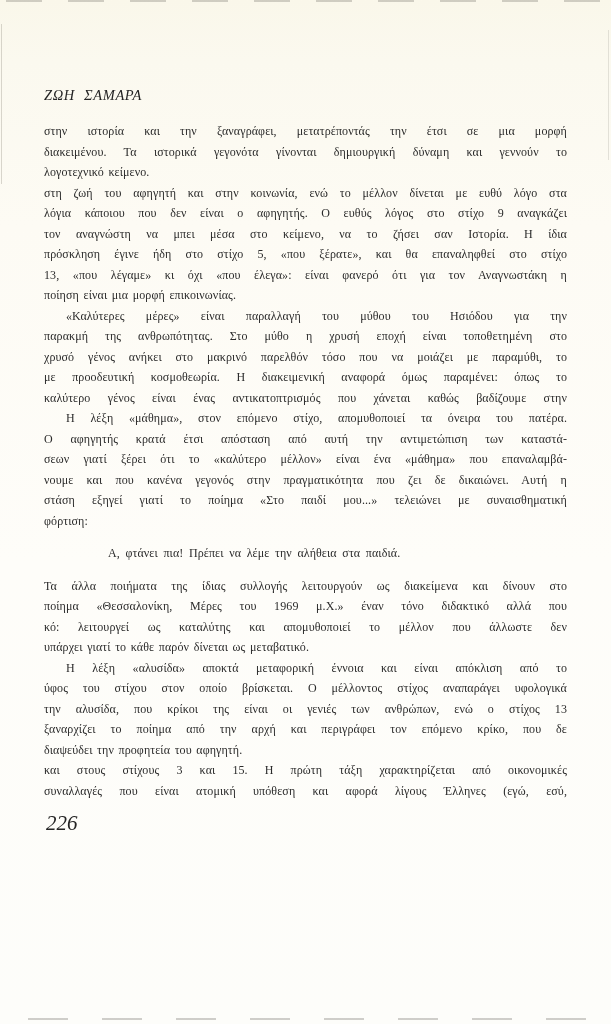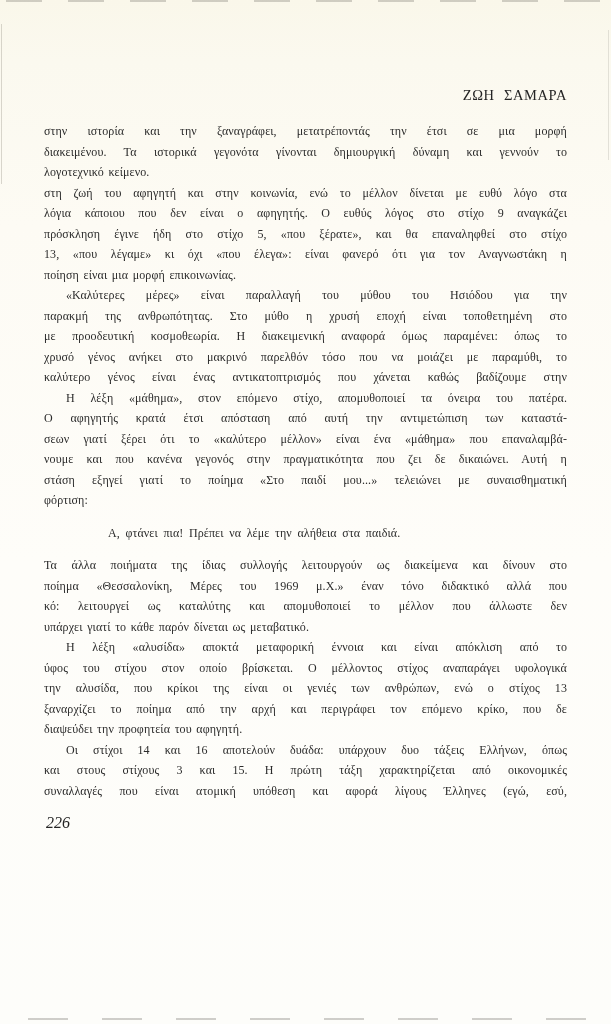--- a/index.html
+++ b/index.html
@@ -32,21 +32,22 @@
   .scan-edge-right {
     position: absolute; right: 2px; top: 30px; width: 1px; height: 130px;
     background: rgba(195,192,184,0.45);
   }
   .page {
     position: relative;
     padding: 86px 44px 0 44px;
     box-sizing: border-box;
   }
   .running-header {
-    text-align: right;
+    text-align: left;
+    font-style: italic;
     font-size: 14.5px;
     line-height: 18px;
     letter-spacing: 0.6px;
     word-spacing: 5px;
     margin-bottom: 17px;
     color: #242424;
   }
   .body-text {
     font-size: 12px;
     letter-spacing: 0.1px;
@@ -65,21 +66,21 @@
     text-indent: 22px;
   }
   .poem-quote {
     line-height: 20.5px;
     margin: 12px 0 12px 64px;
     text-align: left;
     word-spacing: 2.5px;
   }
   .page-number {
     font-style: italic;
-    font-size: 16px;
+    font-size: 21px;
     line-height: 20px;
     margin-top: 12px;
     margin-left: 2px;
     color: #242424;
   }
 </style>
 </head>
 <body>
 
 <div class="scan-edge-top"></div>
@@ -90,46 +91,46 @@
 <div class="page">
 
   <div class="running-header">ΖΩΗ ΣΑΜΑΡΑ</div>
 
   <div class="body-text">
     <div class="line">στην ιστορία και την ξαναγράφει, μετατρέποντάς την έτσι σε μια μορφή</div>
     <div class="line">διακειμένου. Τα ιστορικά γεγονότα γίνονται δημιουργική δύναμη και γεννούν το</div>
     <div class="line last">λογοτεχνικό κείμενο.</div>
     <div class="line">στη ζωή του αφηγητή και στην κοινωνία, ενώ το μέλλον δίνεται με ευθύ λόγο στα</div>
     <div class="line">λόγια κάποιου που δεν είναι ο αφηγητής. Ο ευθύς λόγος στο στίχο 9 αναγκάζει</div>
+    <div class="line">τον αναγνώστη να μπει μέσα στο κείμενο, να το ζήσει σαν Ιστορία. Η ίδια</div>
     <div class="line">πρόσκληση έγινε ήδη στο στίχο 5, «που ξέρατε», και θα επαναληφθεί στο στίχο</div>
     <div class="line">13, «που λέγαμε» κι όχι «που έλεγα»: είναι φανερό ότι για τον Αναγνωστάκη η</div>
     <div class="line last">ποίηση είναι μια μορφή επικοινωνίας.</div>
     <div class="line indent">«Καλύτερες μέρες» είναι παραλλαγή του μύθου του Ησιόδου για την</div>
     <div class="line">παρακμή της ανθρωπότητας. Στο μύθο η χρυσή εποχή είναι τοποθετημένη στο</div>
+    <div class="line">χρυσό γένος ανήκει στο μακρινό παρελθόν τόσο που να μοιάζει με παραμύθι, το</div>
     <div class="line">με προοδευτική κοσμοθεωρία. Η διακειμενική αναφορά όμως παραμένει: όπως το</div>
-    <div class="line">χρυσό γένος ανήκει στο μακρινό παρελθόν τόσο που να μοιάζει με παραμύθι, το</div>
     <div class="line">καλύτερο γένος είναι ένας αντικατοπτρισμός που χάνεται καθώς βαδίζουμε στην</div>
     <div class="line indent">Η λέξη «μάθημα», στον επόμενο στίχο, απομυθοποιεί τα όνειρα του πατέρα.</div>
     <div class="line">Ο αφηγητής κρατά έτσι απόσταση από αυτή την αντιμετώπιση των καταστά-</div>
     <div class="line">σεων γιατί ξέρει ότι το «καλύτερο μέλλον» είναι ένα «μάθημα» που επαναλαμβά-</div>
     <div class="line">νουμε και που κανένα γεγονός στην πραγματικότητα που ζει δε δικαιώνει. Αυτή η</div>
     <div class="line">στάση εξηγεί γιατί το ποίημα «Στο παιδί μου...» τελειώνει με συναισθηματική</div>
     <div class="line last">φόρτιση:</div>
 
     <div class="poem-quote">Α, φτάνει πια! Πρέπει να λέμε την αλήθεια στα παιδιά.</div>
 
     <div class="line">Τα άλλα ποιήματα της ίδιας συλλογής λειτουργούν ως διακείμενα και δίνουν στο</div>
     <div class="line">ποίημα «Θεσσαλονίκη, Μέρες του 1969 μ.Χ.» έναν τόνο διδακτικό αλλά που</div>
     <div class="line">κό: λειτουργεί ως καταλύτης και απομυθοποιεί το μέλλον που άλλωστε δεν</div>
     <div class="line last">υπάρχει γιατί το κάθε παρόν δίνεται ως μεταβατικό.</div>
     <div class="line indent">Η λέξη «αλυσίδα» αποκτά μεταφορική έννοια και είναι απόκλιση από το</div>
     <div class="line">ύφος του στίχου στον οποίο βρίσκεται. Ο μέλλοντος στίχος αναπαράγει υφολογικά</div>
     <div class="line">την αλυσίδα, που κρίκοι της είναι οι γενιές των ανθρώπων, ενώ ο στίχος 13</div>
     <div class="line">ξαναρχίζει το ποίημα από την αρχή και περιγράφει τον επόμενο κρίκο, που δε</div>
     <div class="line last">διαψεύδει την προφητεία του αφηγητή.</div>
-    <div class="line indent">Οι στίχοι 14 και 16 αποτελούν δυάδα: υπάρχουν δυο τάξεις Ελλήνων, όπως</div>
     <div class="line">και στους στίχους 3 και 15. Η πρώτη τάξη χαρακτηρίζεται από οικονομικές</div>
     <div class="line">συναλλαγές που είναι ατομική υπόθεση και αφορά λίγους Έλληνες (εγώ, εσύ,</div>
   </div>
 
   <div class="page-number">226</div>
 
 </div>
 
 </body></html>

